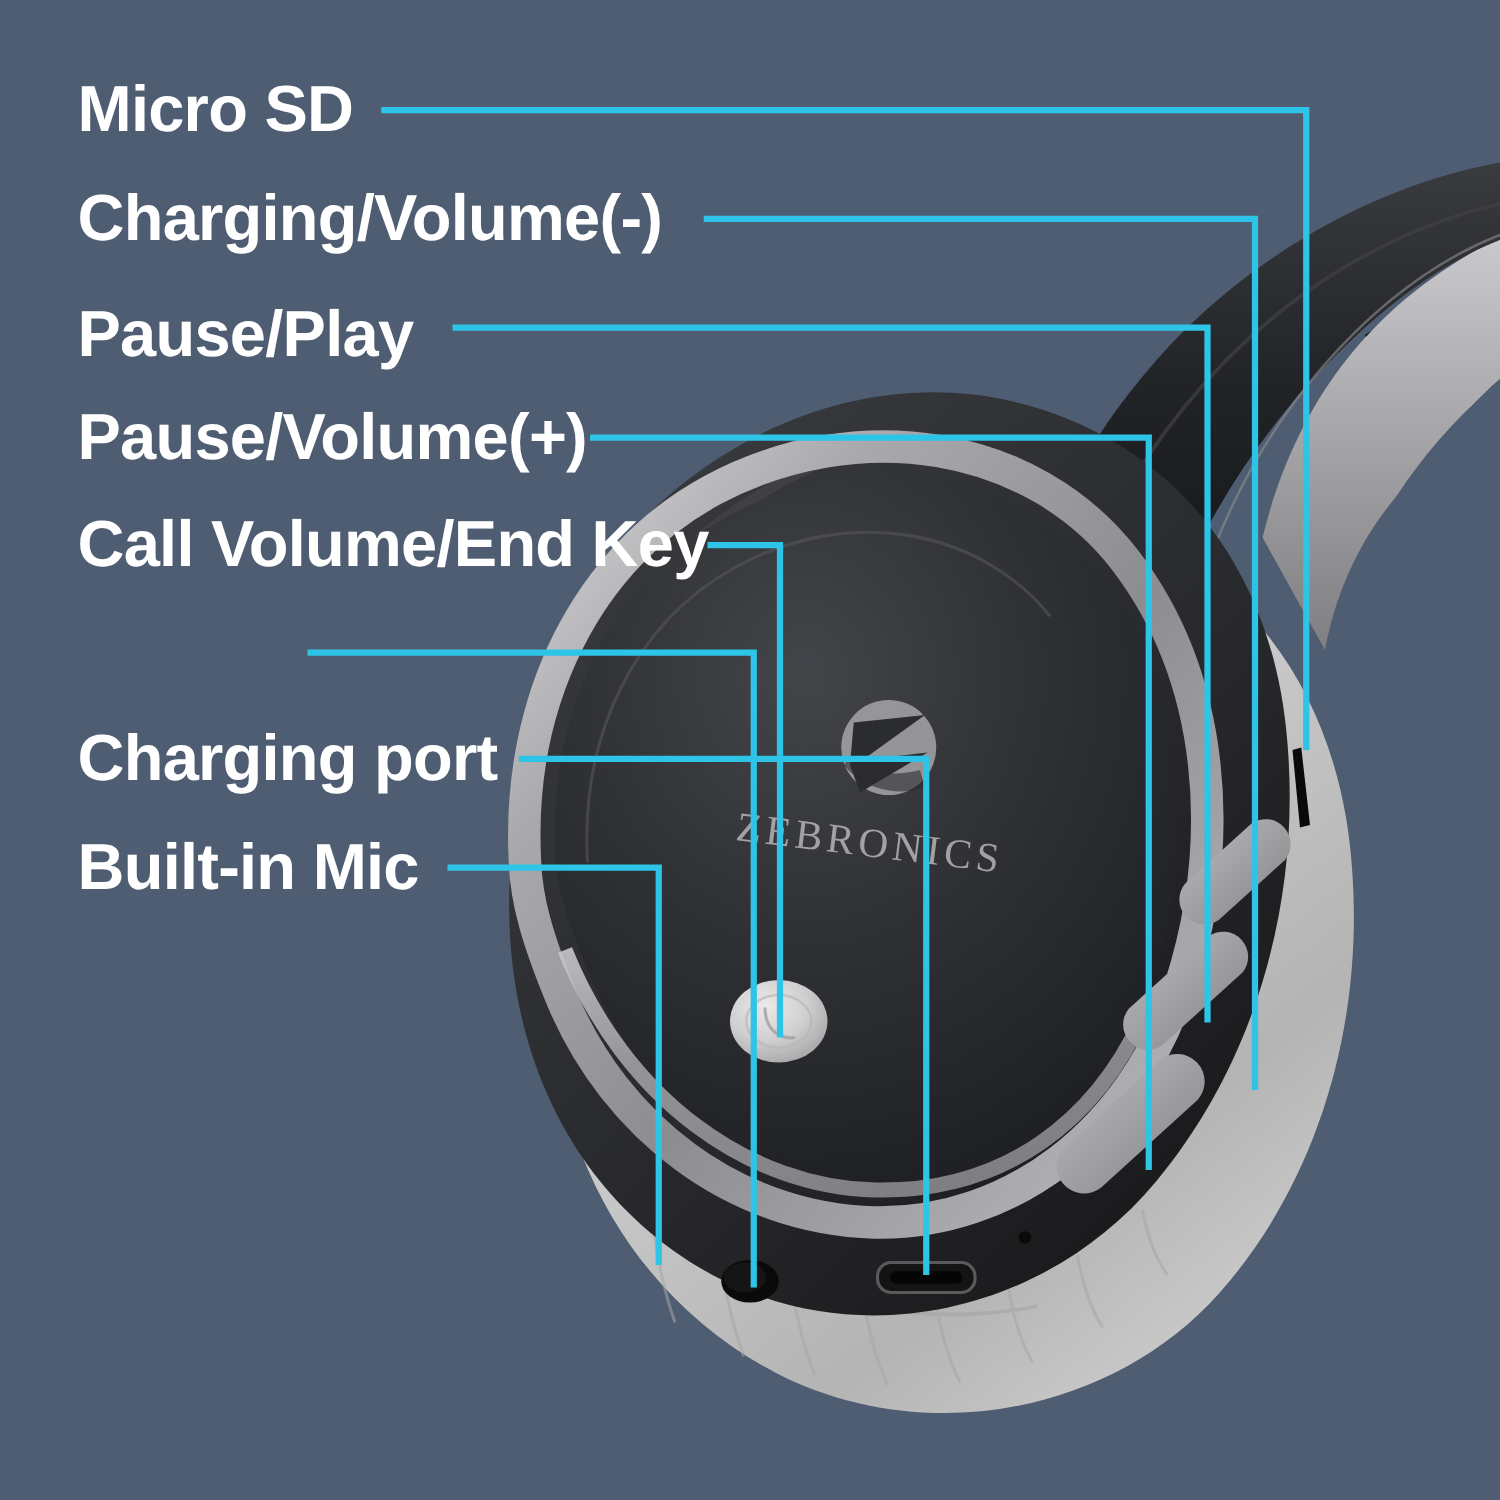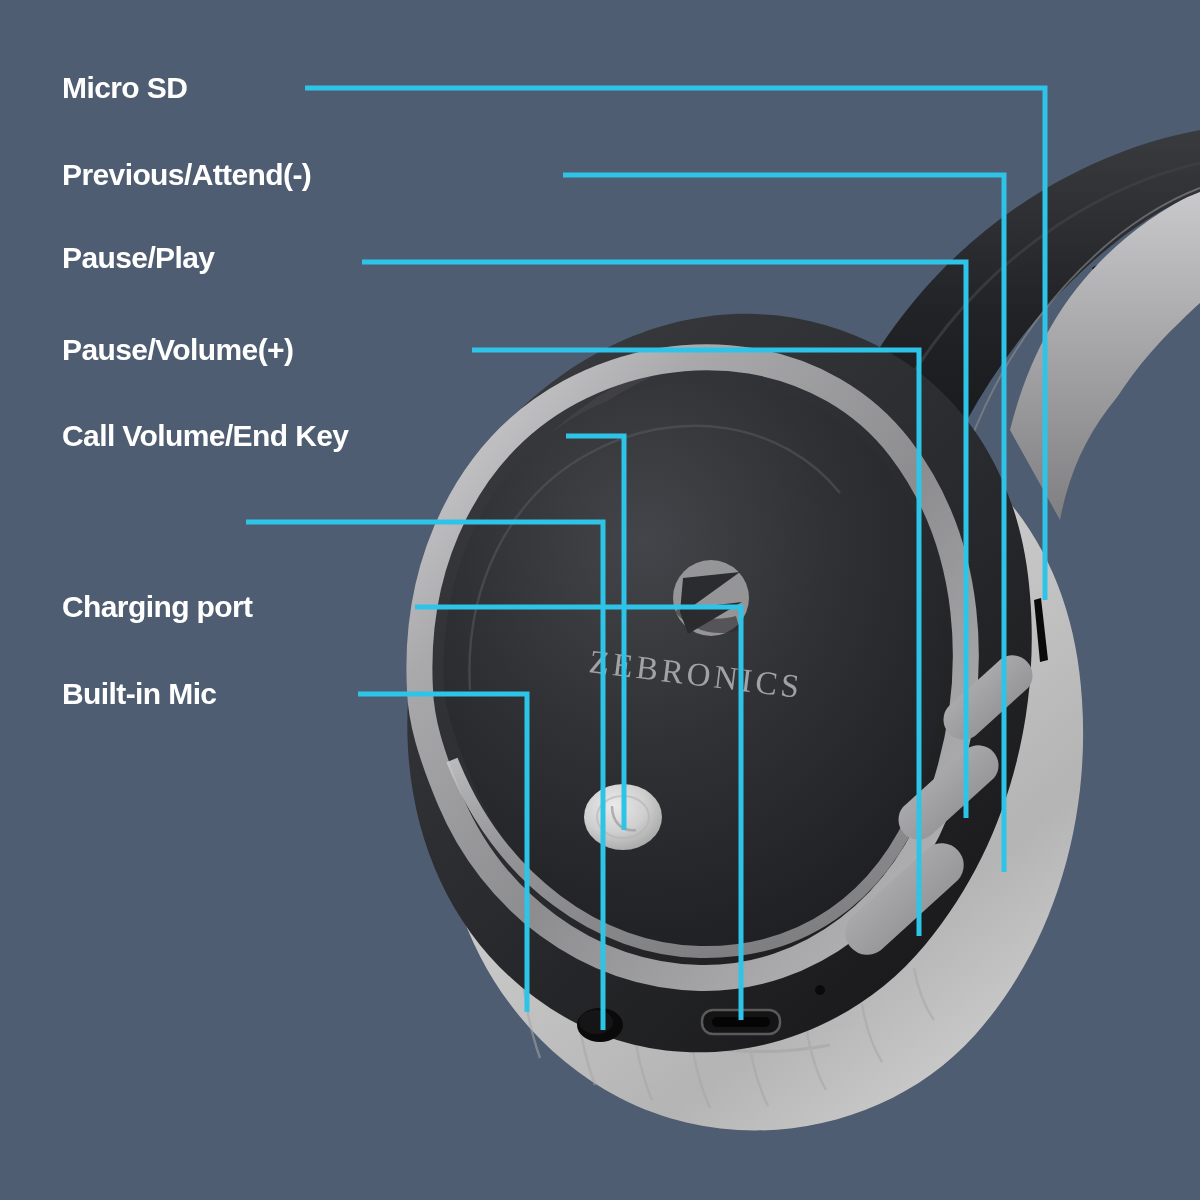--- a/index.html
+++ b/index.html
@@ -32,21 +32,21 @@
     height: 1200px;
     pointer-events: none;
   }
 
   
   .label {
     position: absolute;
     left: 62px;
     color: #ffffff;
     font-weight: bold;
-    font-size: 30px;
+    font-size: 52px;
     line-height: 1;
     letter-spacing: -0.6px;
     white-space: nowrap;
     transform: translateY(-50%);
   }
 </style>
 </head>
 <body>
 
 <div id="page">
@@ -252,20 +252,20 @@
       <path d="M 362 262 H 966 V 818"></path>
       <path d="M 472 350 H 919 V 936"></path>
       <path d="M 566 436 H 624 V 830"></path>
       <path d="M 246 522 H 603 V 1030"></path>
       <path d="M 415 607 H 741 V 1020"></path>
       <path d="M 358 694 H 527 V 1012"></path>
     </g>
   </svg>
 
   <div class="label" style="top:88px">Micro SD</div>
-  <div class="label" style="top:175px">Previous/Attend(-)</div>
-  <div class="label" style="top:258px">Pause/Play</div>
+  <div class="label" style="top:175px">Charging/Volume(-)</div>
+  <div class="label" style="top:268px">Pause/Play</div>
   <div class="label" style="top:350px">Pause/Volume(+)</div>
   <div class="label" style="top:436px">Call Volume/End Key</div>
   <div class="label" style="top:694px">Built-in Mic</div>
   <div class="label" style="top:607px">Charging port</div>
 
 </div>
 
 </body></html>

